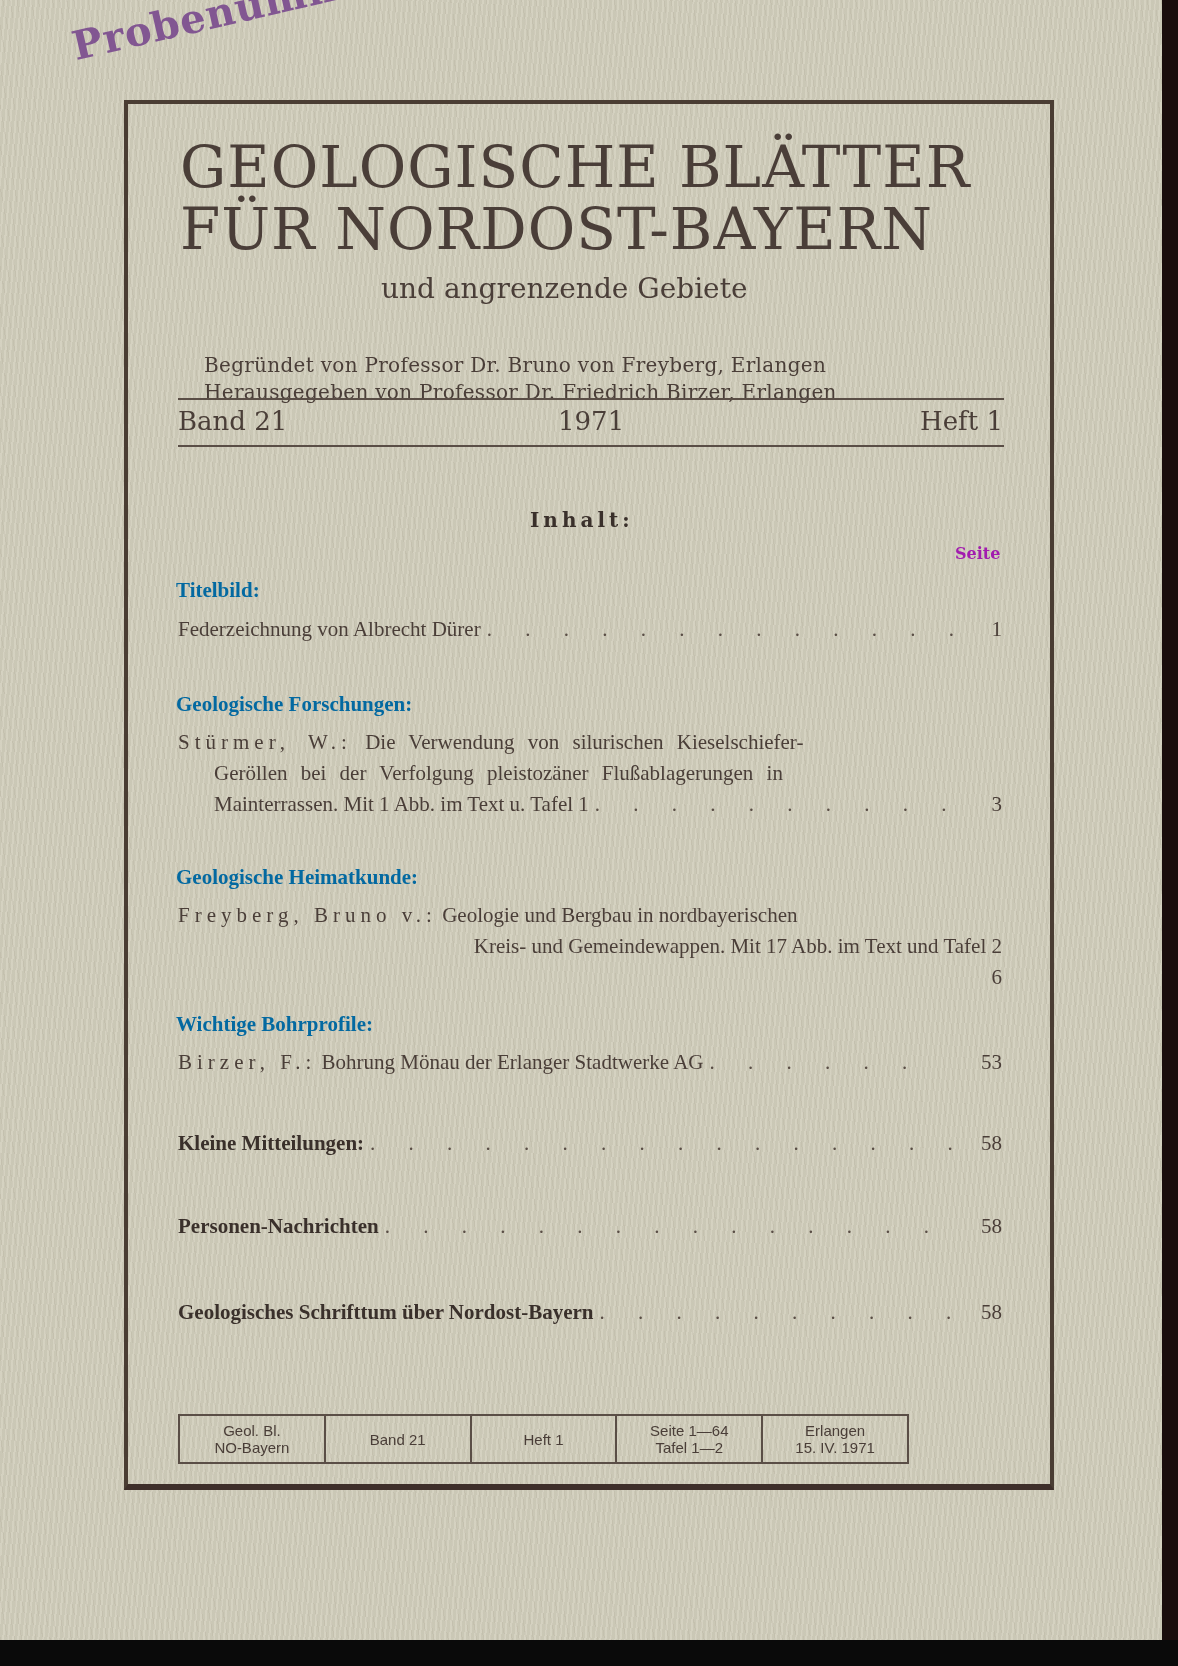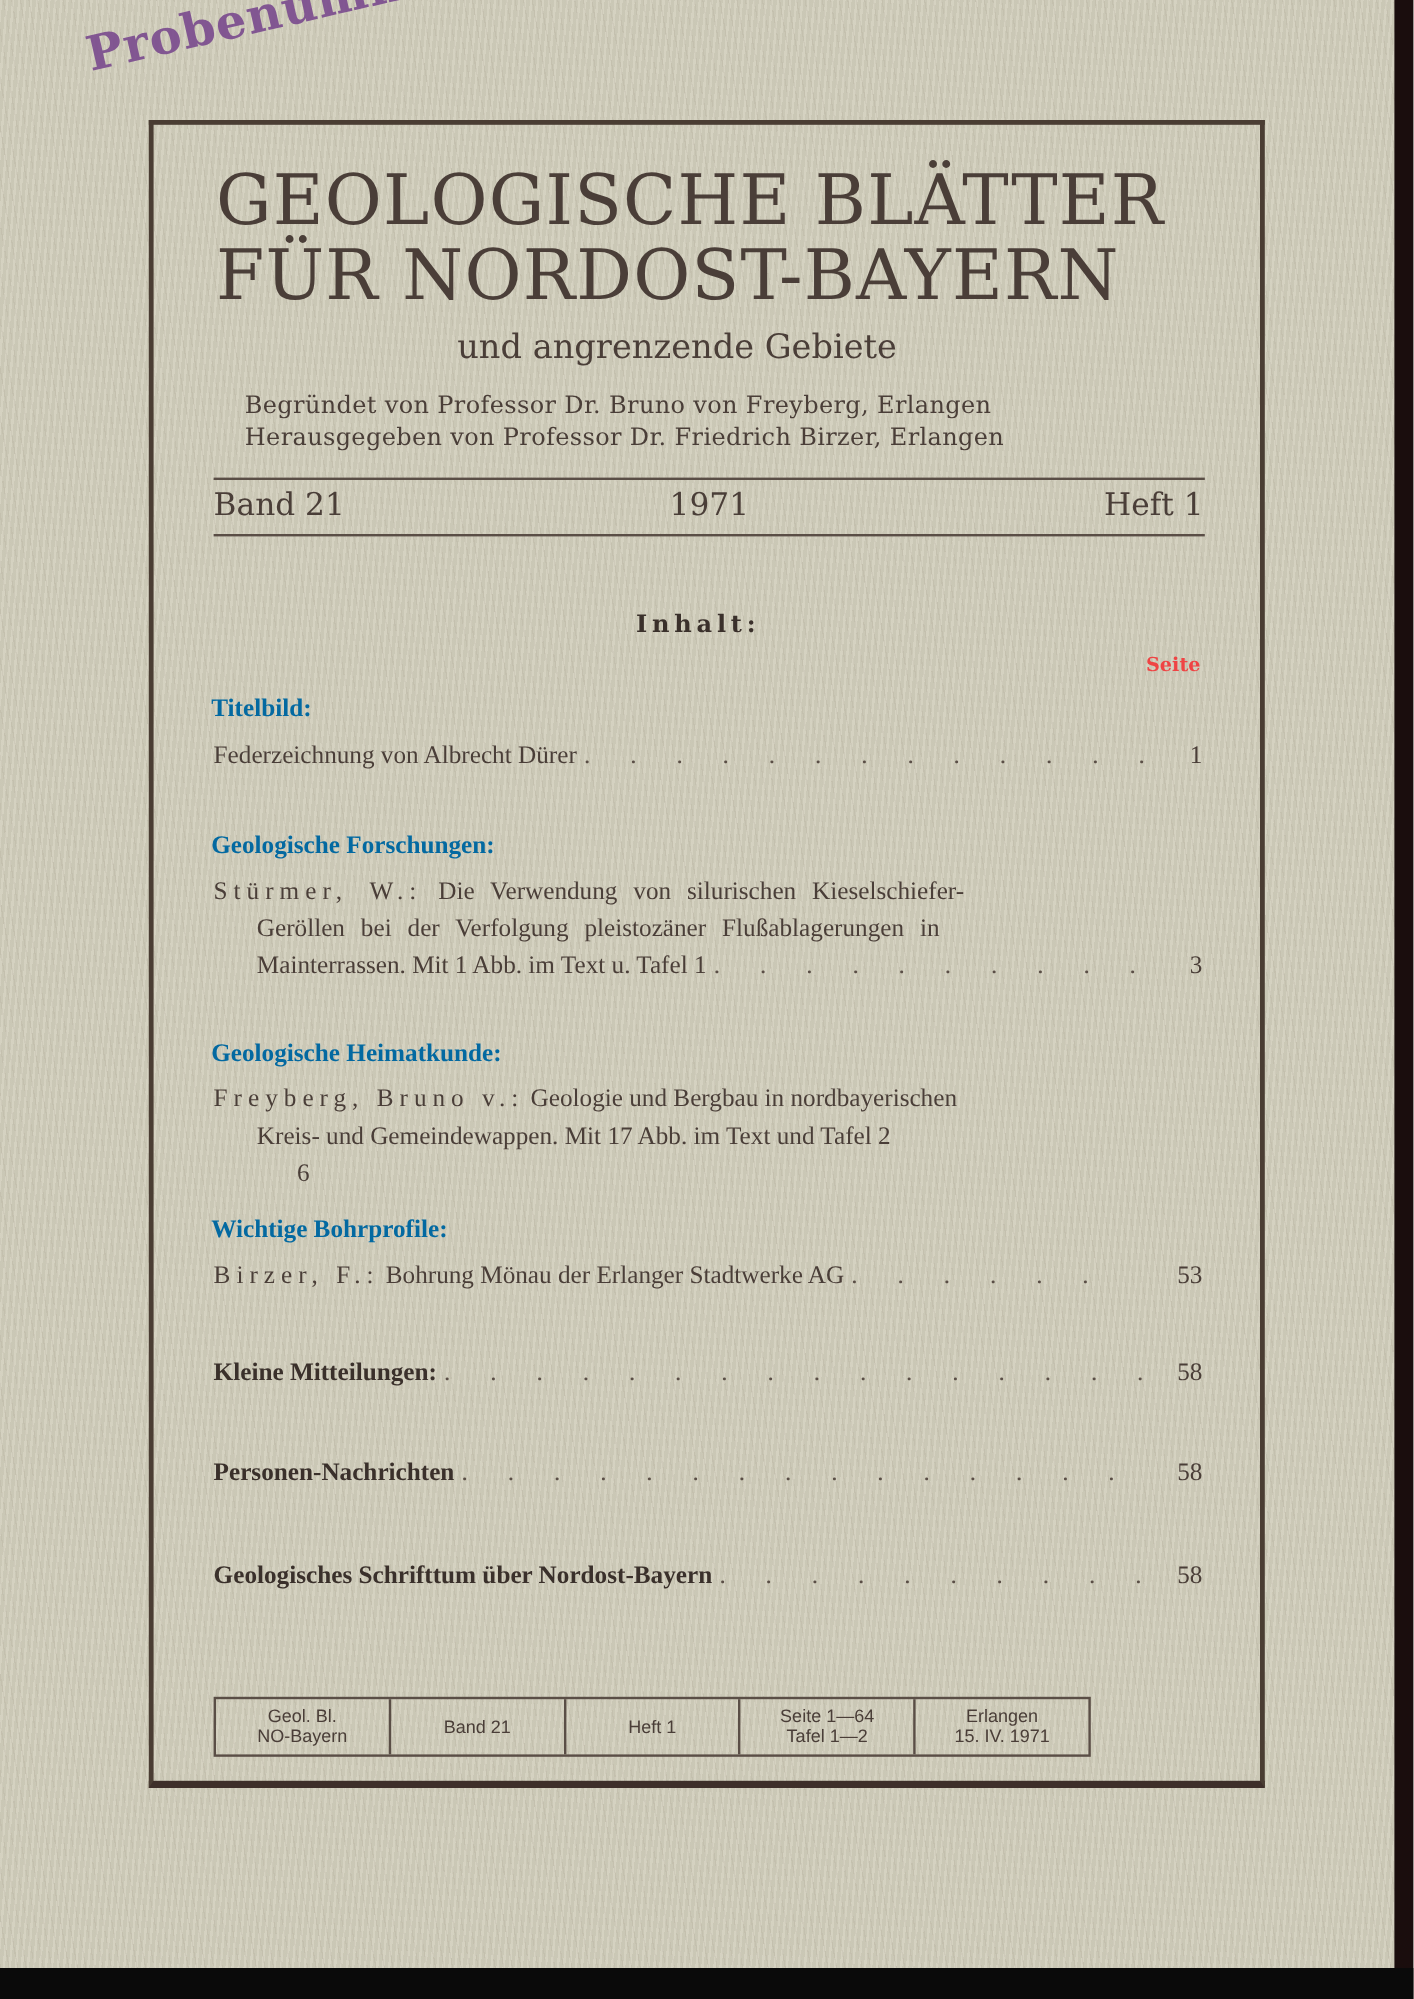--- a/index.html
+++ b/index.html
@@ -39,52 +39,52 @@
     font-family:"DejaVu Serif", serif; font-size:58px; letter-spacing:1px; line-height:1;
     color:#4a3e38;
   }
   .t1 { top:138px; }
   .t2 { top:200px; }
   .subtitle {
     position:absolute; left:381px; top:272px;
     font-size:28px; color:#4a3e38;
   }
   .credit {
-    position:absolute; left:204px; font-size:20px; color:#4a3e38; letter-spacing:0.3px;
+    position:absolute; left:204px; font-size:20px; color:#4a3e38; letter-spacing:0.3px;margin-top:28px;
   }
   .c1 { top:325px; }
   .c2 { top:352px; }
   .rule {
     position:absolute; left:178px; width:826px; height:2px; background:#5a4e46;
   }
   .r1 { top:398px; }
   .r2 { top:445px; }
   .meta {
     position:absolute; top:406px; font-size:26px; color:#4a3e38;
   }
   .meta.band { left:178px; }
   .meta.year { left:558px; }
   .meta.heft { left:920px; }
   .toc-heading {
     position:absolute; left:530px; top:508px; font-weight:bold; font-size:20px; letter-spacing:4px;
     color:#3a302b;
   }
   .seite-label {
-    position:absolute; left:955px; top:544px; font-size:16px; font-weight:bold; color:#ef4444;
+    position:absolute; left:955px; top:544px; font-size:16px; font-weight:bold; color:#a21caf;
   }
   .sec-head {
     position:absolute; left:176px; font-weight:bold; font-size:19px; color:#0369a1;
     font-family:"Liberation Serif", serif; font-size:21px;
   }
   .entry {
     position:absolute; left:178px; width:824px; font-family:"Liberation Serif", serif;
     font-size:21px; color:#4a3e38; line-height:31px;
   }
   .entry .line { display:flex; white-space:nowrap; }
-  .entry .indent { padding-left:36px; }
+  .entry .indent { padding-left:36px;align-items:flex-end; }
   .entry .justify { justify-content:space-between; word-spacing:8px; }
   .spaced { letter-spacing:5px; }
   .leader { flex:1; overflow:hidden; letter-spacing:14px; color:#5a4e46; padding-left:6px; }
   .pg { width:44px; text-align:right; }
   .row-entry { display:flex; white-space:nowrap; }
   .row-entry .bold { font-weight:bold; color:#3a302b; }
   .footer-table {
     position:absolute; left:178px; top:1414px; width:731px; height:50px;
     border:2px solid #5a4e46; display:flex; box-sizing:border-box;
     font-family:"Liberation Sans", sans-serif; font-size:15px; color:#4a3e38;

